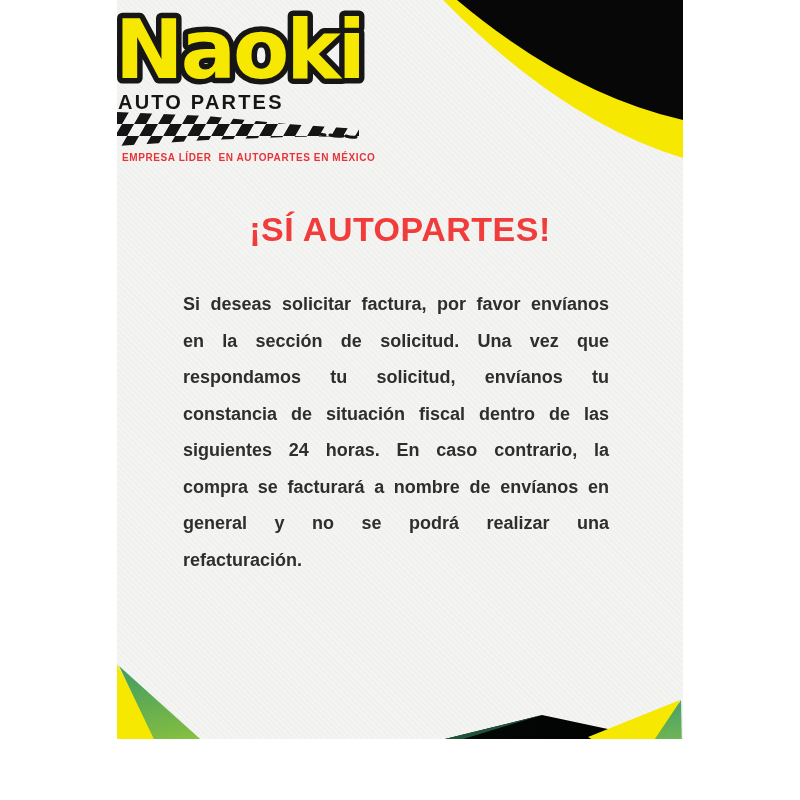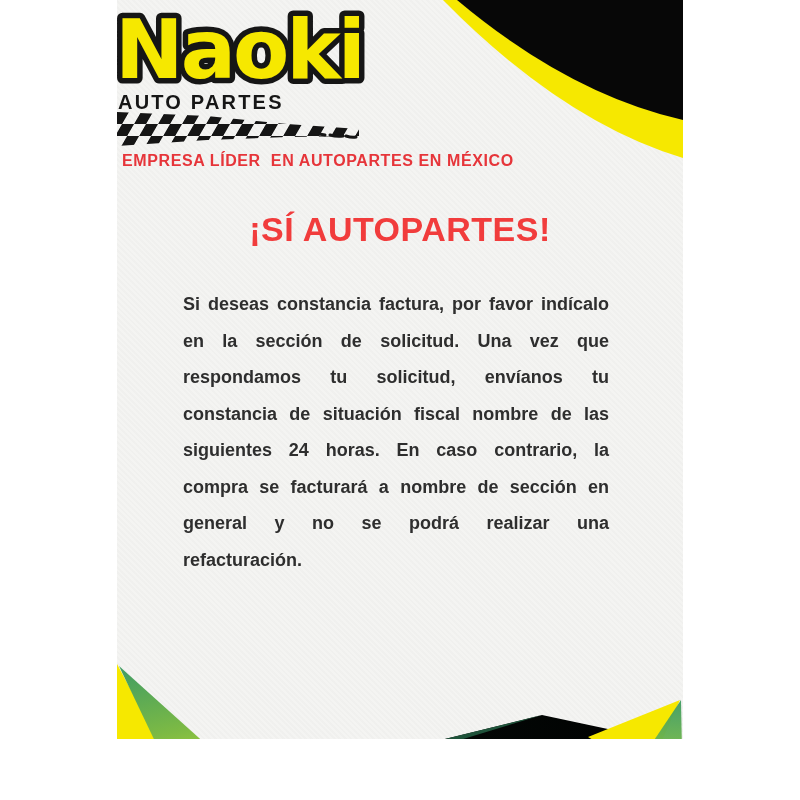--- a/index.html
+++ b/index.html
@@ -43,21 +43,21 @@
     color: #161616;
     white-space: pre;
   }
   .flag-svg {
     position: absolute;
     left: 0; top: 112px;
   }
   .tagline {
     position: absolute;
     left: 5px; top: 152px;
-    font-size: 16px;
+    font-size: 10px;
     font-weight: bold;
     letter-spacing: 0.6px;
     white-space: pre;
   }
   .heading {
     position: absolute;
     left: 0; top: 210px;
     width: 566px;
     margin: 0;
     text-align: center;
@@ -138,24 +138,24 @@
       </defs>
       <polygon points="0,0 90,4 170,12 242,17 242,24 170,25 90,28 0,34" fill="url(#chk)"></polygon>
       <path d="M196,21 l12,2 M213,23 q7,2 13,1 M229,24 q6,2 10,1" stroke="#151515" stroke-width="3" fill="none" stroke-linecap="round"></path>
     </svg>
 
     <div class="tagline" style="color: rgb(230, 53, 58);">EMPRESA LÍDER  EN AUTOPARTES EN MÉXICO</div>
 
     <h1 class="heading" style="color: rgb(241, 60, 60);">¡SÍ AUTOPARTES!</h1>
 
     <div class="bodytext" style="color: rgb(46, 46, 46);">
-      <div class="jline">Si deseas constancia factura, por favor indícalo</div>
+      <div class="jline">Si deseas solicitar factura, por favor envíanos</div>
       <div class="jline">en la sección de solicitud. Una vez que</div>
       <div class="jline">respondamos tu solicitud, envíanos tu</div>
-      <div class="jline">constancia de situación fiscal nombre de las</div>
+      <div class="jline">constancia de situación fiscal dentro de las</div>
       <div class="jline">siguientes 24 horas. En caso contrario, la</div>
-      <div class="jline">compra se facturará a nombre de sección en</div>
+      <div class="jline">compra se facturará a nombre de envíanos en</div>
       <div class="jline">general y no se podrá realizar una</div>
       <div class="jline last">refacturación.</div>
     </div>
 
   </div>
 </div>
 
 </body></html>

